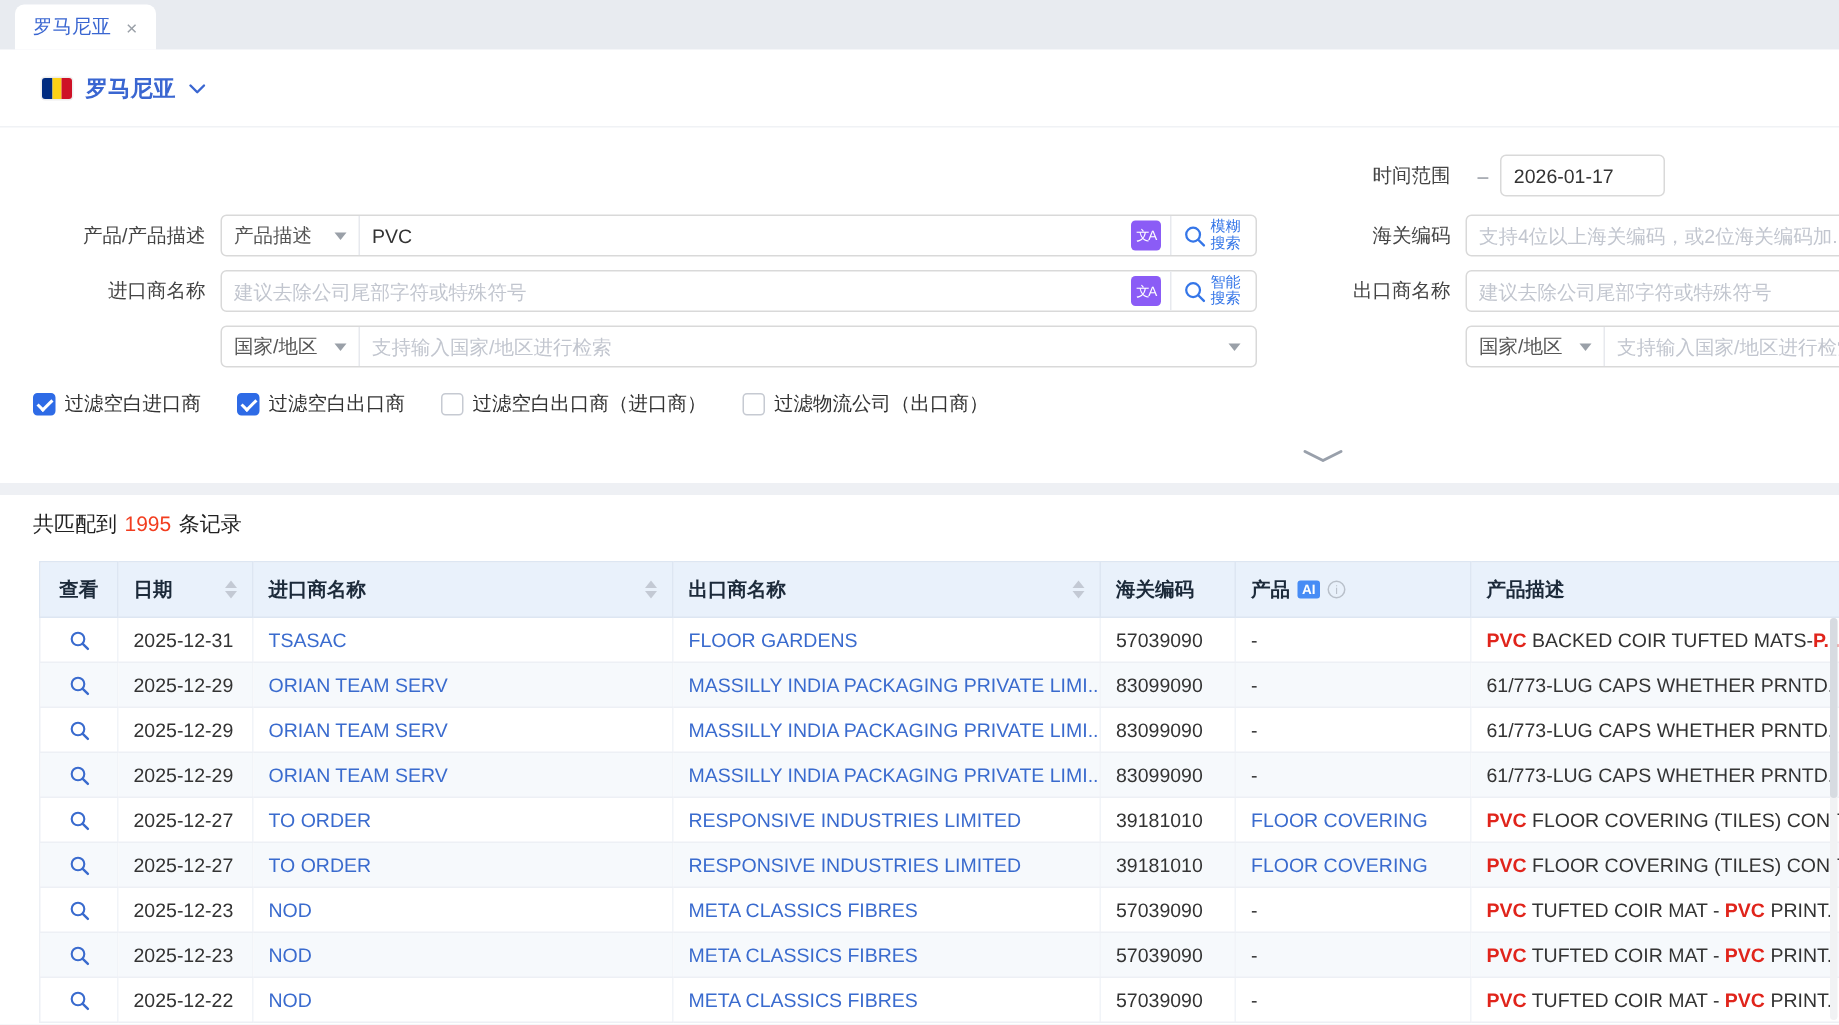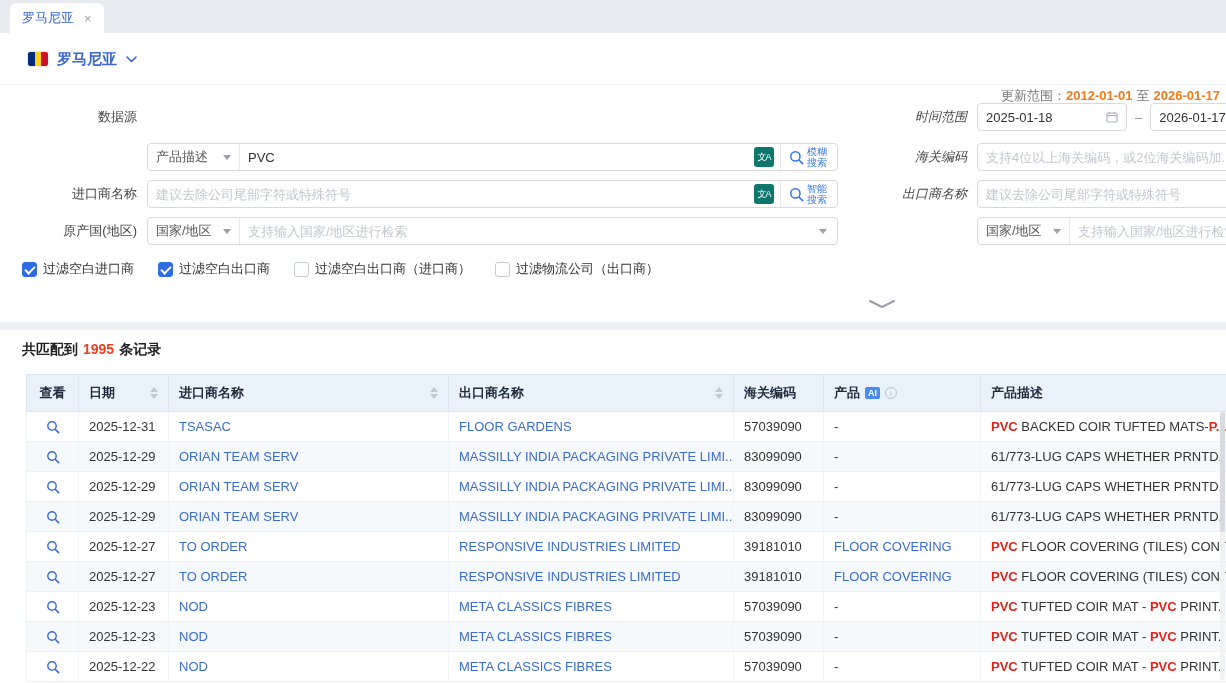--- a/index.html
+++ b/index.html
@@ -19,38 +19,38 @@
   .flag { width:20px; height:14px; display:inline-flex; border-radius:2px; overflow:hidden; box-shadow:0 0 0 1px #eee; }
   .flag i { flex:1; } .flag .b{background:#002B7F}.flag .y{background:#FCD116}.flag .r{background:#CE1126}
   .country-name { font-size:15px; font-weight:700; color:#3a66d1; }
   .hdivider { position:absolute; left:0; right:0; top:51px; height:1px; background:#f0f2f5; }
 
   .update-range { position:absolute; top:54px; right:6px; color:#777; font-size:13px; white-space:nowrap; }
   .orange { color:#ef7b1a; font-weight:700; }
   .update-range .mid { margin:0 4px; }
 
   .flabel { position:absolute; left:0; width:137px; text-align:right; line-height:28px; color:#444; white-space:nowrap; }
-  .rlabel { position:absolute; left:817px; width:150px; text-align:right; line-height:28px; color:#444; white-space:nowrap;font-style:italic; }
+  .rlabel { position:absolute; left:817px; width:150px; text-align:right; line-height:28px; color:#444; white-space:nowrap; }
   .t1{top:70px}.t2{top:110px}.t3{top:147px}.t4{top:184px}
 
   .seg { position:absolute; left:147px; top:70px; display:flex; }
   .seg-btn { height:28px; padding:0 14px; display:flex; align-items:center; font-size:13px; border:1px solid #d9d9d9; background:#fff; color:#444; cursor:pointer; }
   .seg-btn:first-child { border-radius:4px 0 0 4px; }
   .seg-btn:last-child { border-radius:0 4px 4px 0; border-left:none; }
   .seg-btn.active { background:#e8f2fe; border-color:#6ba1f2; color:#3576e8; }
 
   .fgroup { position:absolute; display:flex; align-items:center; height:28px; border:1px solid #d9d9d9; border-radius:4px; background:#fff; }
   .fg-product { left:147px; top:110px; width:691px; }
   .fg-importer { left:147px; top:147px; width:691px; }
   .fg-origin { left:147px; top:184px; width:691px; }
   .sel { display:flex; align-items:center; justify-content:space-between; padding:0 8px; width:92px; height:100%; border-right:1px solid #e7e9ee; color:#555; cursor:pointer; flex:none; }
   .caret { width:0; height:0; border-left:4px solid transparent; border-right:4px solid transparent; border-top:5px solid #9aa0a8; }
   .fgroup input, .text-input { border:none; outline:none; flex:1; min-width:0; padding:0 8px; font-size:13px; font-family:inherit; color:#333; background:transparent; height:100%; }
   input::placeholder { color:#c2c6cf; }
-  .trans-icon { flex:none; width:20px; height:20px; background:#0f766e; color:#fff; border-radius:3px; font-size:9px; display:flex; align-items:center; justify-content:center; margin-right:6px; cursor:pointer; letter-spacing:-1px; }
+  .trans-icon { flex:none; width:20px; height:20px; background:#8b5cf6; color:#fff; border-radius:3px; font-size:9px; display:flex; align-items:center; justify-content:center; margin-right:6px; cursor:pointer; letter-spacing:-1px; }
   .search-addon { flex:none; display:flex; align-items:center; gap:3px; padding:0 8px; border-left:1px solid #e7e9ee; height:100%; color:#3a6bce; cursor:pointer; }
   .addon-text { width:22px; font-size:10px; line-height:11px; color:#3576e8; }
   .end-caret { flex:none; margin-right:10px; }
 
   .rfield { position:absolute; left:977px; display:flex; align-items:center; }
   .rf1{top:70px}.rf2{top:110px}.rf3{top:147px}.rf4{top:184px}
   .date-box { width:150px; height:28px; border:1px solid #d9d9d9; border-radius:4px; background:#fff; display:flex; align-items:center; justify-content:space-between; padding:0 8px; color:#333; flex:none; }
   .date-box.short { width:110px; }
   .range-sep { margin:0 8px; color:#8a8f99; }
   .input-box { width:300px; height:28px; border:1px solid #d9d9d9; border-radius:4px; background:#fff; display:flex; align-items:center; flex:none; }
@@ -61,21 +61,21 @@
   .box { width:15px; height:15px; border:1px solid #c6cad2; border-radius:3px; background:#fff; position:relative; flex:none; }
   .box.checked { background:#2e6be6; border-color:#2e6be6; }
   .box.checked::after { content:""; position:absolute; left:4px; top:1px; width:4px; height:8px; border:solid #fff; border-width:0 2px 2px 0; transform:rotate(45deg); }
 
   .collapse { position:absolute; left:856px; top:263px; width:52px; height:16px; display:flex; align-items:center; justify-content:center; border-radius:8px; cursor:pointer; }
 
   .gap { height:8px; background:#eef0f4; }
 
   
   .panel-results { position:relative; background:#fff; height:353px; }
-  .summary { position:absolute; left:22px; top:11px; font-size:14px; font-weight:700; color:#222; }
+  .summary { position:absolute; left:22px; top:11px; font-size:14px; font-weight:400; color:#222; }
   .count { color:#f23d1f; margin:0 5px; }
   .table-wrap { position:absolute; left:26px; top:44px; right:0; bottom:0; overflow:hidden; }
   table { border-collapse:collapse; table-layout:fixed; width:1374px; }
   th { height:37px; background:#e9f1fb; border:1px solid #dde6f2; padding:0 10px; font-size:13px; font-weight:700; color:#1c2a3a; text-align:right; }
   .th-in { display:flex; align-items:center; gap:5px; }
   .th-in.center { justify-content:center; }
   td { height:30px; border-bottom:1px solid #edf0f5; border-right:1px solid #f1f4f8; padding:0 10px; font-size:13px; color:#333; white-space:nowrap; overflow:hidden; }
   td:first-child { border-left:1px solid #edf0f5; }
   td.center { text-align:center; }
   tr.alt { background:#f6f9fc; }
@@ -107,42 +107,30 @@
         <i class="y"></i>
         <i class="r"></i>
       </span>
     <span class="country-name">罗马尼亚</span>
     <svg width="11" height="7" viewBox="0 0 11 7">
         <polyline points="1,1 5.5,5.5 10,1" fill="none" stroke="#3a66d1" stroke-width="1.6" stroke-linecap="round" stroke-linejoin="round"></polyline>
       </svg>
   </div>
   <div class="hdivider"></div>
 
-  <div class="update-range">
-    <span>更新范围：</span><span class="orange">2012-01-01</span><span class="mid">至</span><span class="orange">2026-01-17</span>
-  </div>
-
-  <span class="flabel t1">数据源</span>
+
   <span class="rlabel t1">时间范围</span>
   <div class="rfield rf1">
-    <div class="date-box">
-      <span>2025-01-18</span>
-      <svg width="12" height="12" viewBox="0 0 12 12">
-          <rect x="1" y="2" width="10" height="9" rx="1" fill="none" stroke="#aeb4bd" stroke-width="1.2"></rect>
-          <line x1="1" y1="4.6" x2="11" y2="4.6" stroke="#aeb4bd" stroke-width="1.2"></line>
-          <line x1="3.5" y1="1" x2="3.5" y2="3" stroke="#aeb4bd" stroke-width="1.2"></line>
-          <line x1="8.5" y1="1" x2="8.5" y2="3" stroke="#aeb4bd" stroke-width="1.2"></line>
-        </svg>
-    </div>
     <span class="range-sep">–</span>
     <div class="date-box short">
       <span>2026-01-17</span>
     </div>
   </div>
 
+  <span class="flabel t2">产品/产品描述</span>
   <div class="fgroup fg-product">
     <div class="sel">
       <span>产品描述</span>
       <span class="caret"></span>
     </div>
     <input value="PVC" style="">
     <span class="trans-icon">文A</span>
     <div class="search-addon">
       <svg width="15" height="15" viewBox="0 0 15 15">
           <circle cx="6.4" cy="6.4" r="4.6" fill="none" stroke="#3576e8" stroke-width="1.5"></circle>
@@ -170,21 +158,20 @@
       <span class="addon-text">智能搜索</span>
     </div>
   </div>
   <span class="rlabel t3">出口商名称</span>
   <div class="rfield rf3">
     <div class="input-box">
         <input class="text-input" placeholder="建议去除公司尾部字符或特殊符号" style="">
       </div>
   </div>
 
-  <span class="flabel t4">原产国(地区)</span>
   <div class="fgroup fg-origin">
     <div class="sel">
       <span>国家/地区</span>
       <span class="caret"></span>
     </div>
     <input placeholder="支持输入国家/地区进行检索" style="">
     <span class="caret end-caret"></span>
   </div>
   <div class="rfield rf4">
     <div class="fgroup rgroup" style="position:static">

